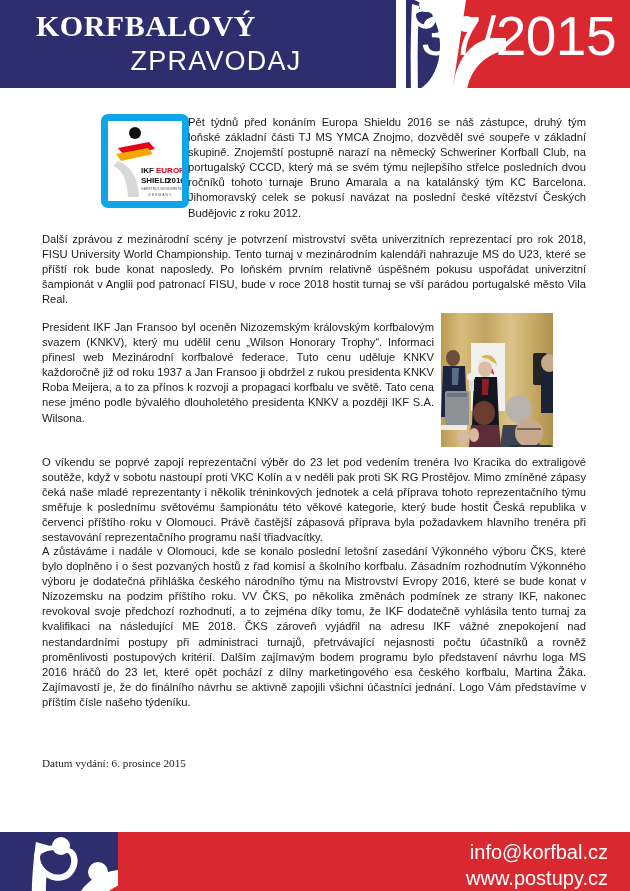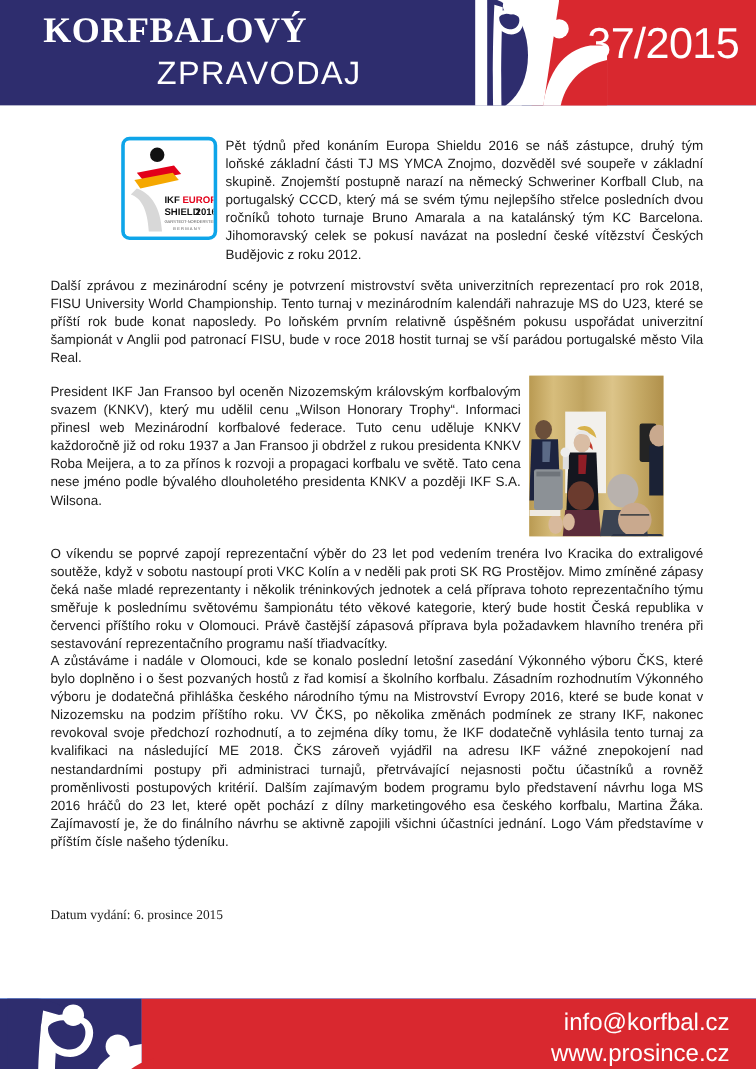--- a/index.html
+++ b/index.html
@@ -68,21 +68,21 @@
     color: #ffffff;
     line-height: 34px;
     margin: 0;
     text-align: center;
   }
   .issue-number {
     position: absolute;
     right: 14px;
     top: 7px;
     font-family: "Liberation Sans", sans-serif;
-    font-size: 36px;
+    font-size: 55px;
     color: #ffffff;
     letter-spacing: -0.5px;
     line-height: 58px;
     z-index: 6;
   }
   
   .hdr-mark {
     position: absolute;
     left: 396px;
     top: -4px;
@@ -100,21 +100,21 @@
     height: 712px;
     background: #ffffff;
   }
   .article-logo {
     position: absolute;
     left: 101px;
     top: 26px;
     width: 74px;
     height: 80px;
     background: #ffffff;
-    border: 3px solid #0ea5e9;
+    border: 7px solid #0ea5e9;
     border-radius: 7px;
     overflow: hidden;
   }
   .p-body {
     font-family: Liberation Sans, sans-serif;
     font-size: 11.2px;
     line-height: 15.1px;
     color: #1c1c1c;
     text-align: justify;
     margin: 0;
@@ -357,19 +357,19 @@
       <circle cx="55" cy="14" r="9" fill="#ffffff"></circle>
 
       <path d="M64 95 C66 62 82 42 112 38 L112 95 Z" fill="#ffffff"></path>
       <path d="M84 95 C88 70 100 56 122 50 L122 95 Z" fill="#d9282f"></path>
 
       <circle cx="92" cy="40" r="10" fill="#ffffff"></circle>
     </svg>
 
     <div class="footer-contacts">
       <div class="footer-contact-line">info@korfbal.cz</div>
-      <div class="footer-contact-line">www.prosince.cz</div>
+      <div class="footer-contact-line">www.postupy.cz</div>
     </div>
 
     <div class="footer-note">Chcete dostávat mailem Korfbalový zpravodaj a další aktuální zprávy? Napište na zpravodaj@korfbal.cz</div>
   </div>
 
 </div>
 
 </body></html>

